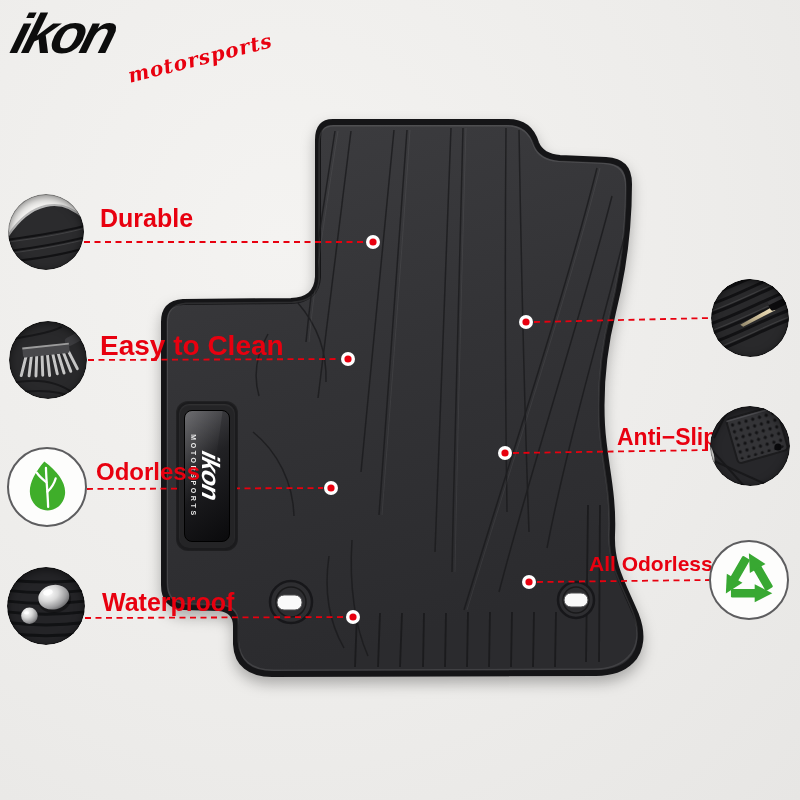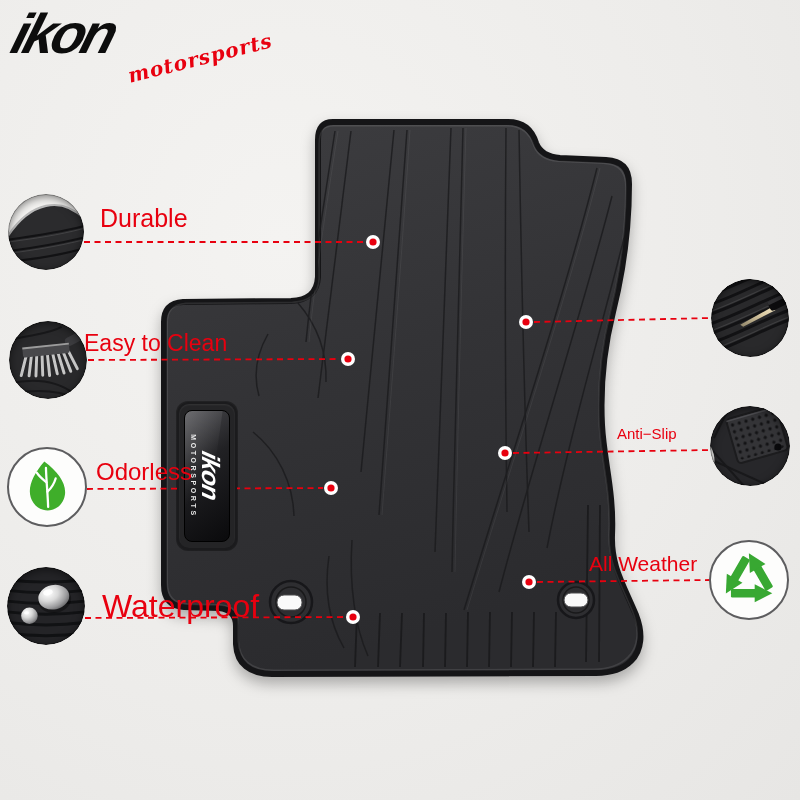--- a/index.html
+++ b/index.html
@@ -7,21 +7,21 @@
   .stage{position:relative;width:800px;height:800px;background:
     radial-gradient(ellipse at 35% 30%, #f4f3f1 0%, #edecea 60%, #e7e6e4 100%);}
   
   .brand{position:absolute;left:14px;top:6px;width:260px;height:100px;}
   .brand-ikon{position:absolute;left:0;top:0;font-size:56px;font-weight:900;font-style:italic;
     letter-spacing:-4px;color:#0d0d0d;transform:skewX(-16deg);line-height:1;}
   .brand-motorsports{position:absolute;left:112px;top:40px;font-family:"DejaVu Serif",serif;
     font-style:italic;font-weight:bold;font-size:20px;color:var(--accent-red,#e8000f);
     transform:rotate(-14deg);letter-spacing:1px;white-space:nowrap;}
   
-  .flabel{position:absolute;font-weight:normal;color:var(--accent-red,#e8000f);white-space:nowrap;line-height:1;}
+  .flabel{position:absolute;font-weight:bold;color:var(--accent-red,#e8000f);white-space:nowrap;line-height:1;}
   
   .circ{position:absolute;border-radius:50%;overflow:hidden;}
   .circ svg{display:block;width:100%;height:100%;}
   .circ.vig::after{content:"";position:absolute;inset:0;border-radius:50%;
     box-shadow:inset 0 2px 10px rgba(0,0,0,.55), inset 0 0 0 1px rgba(0,0,0,.3);}
   .circ.white{background:#fdfdfc;border:2px solid #5d5d5f;box-sizing:border-box;}
   
   .matlayer{position:absolute;left:0;top:0;}
   .matbody{filter:drop-shadow(0 7px 7px rgba(0,0,0,.28));}
   .lead{stroke:var(--accent-red,#e8000f);stroke-width:1.8;stroke-dasharray:6 4.5;fill:none;}
@@ -169,25 +169,25 @@
   <div class="badge-recess">
     <div class="badge">
       <div class="badge-rot">
         <span class="badge-brand">ikon</span>
         <span class="badge-sub">MOTORSPORTS</span>
       </div>
     </div>
   </div>
 
   <div class="flabel" style="left:100px;top:206px;font-size:25px;">Durable</div>
-  <div class="flabel" style="left:84px;top:332px;font-size:23px;">Easy to Clean</div>
+  <div class="flabel" style="left:100px;top:332px;font-size:28px;">Easy to Clean</div>
   <div class="flabel" style="left:96px;top:460px;font-size:24px;">Odorless</div>
-  <div class="flabel" style="left:102px;top:590px;font-size:32px;">Waterproof</div>
-  <div class="flabel" style="left:617px;top:426px;font-size:15px;">Anti−Slip</div>
-  <div class="flabel" style="left:589px;top:553px;font-size:21px;">All Weather</div>
+  <div class="flabel" style="left:102px;top:590px;font-size:25px;">Waterproof</div>
+  <div class="flabel" style="left:617px;top:426px;font-size:23px;">Anti−Slip</div>
+  <div class="flabel" style="left:589px;top:553px;font-size:21px;">All Odorless</div>
 
   <div class="circ vig" style="left:8px;top:194px;width:76px;height:76px;">
     <svg viewBox="-40 -40 80 80">
       <clipPath id="c1">
           <circle r="40"></circle>
         </clipPath>
       <g clip-path="url(#c1)">
         <circle r="40" fill="#f4f3f1"></circle>
         <path d="M-40 4 C-16 -32 16 -38 40 -14 L40 40 L-40 40 Z" fill="#2b2b2d"></path>
         <path d="M-40 4 C-16 -32 16 -38 40 -14" stroke="#b9b9b9" stroke-width="2.2" fill="none"></path>

